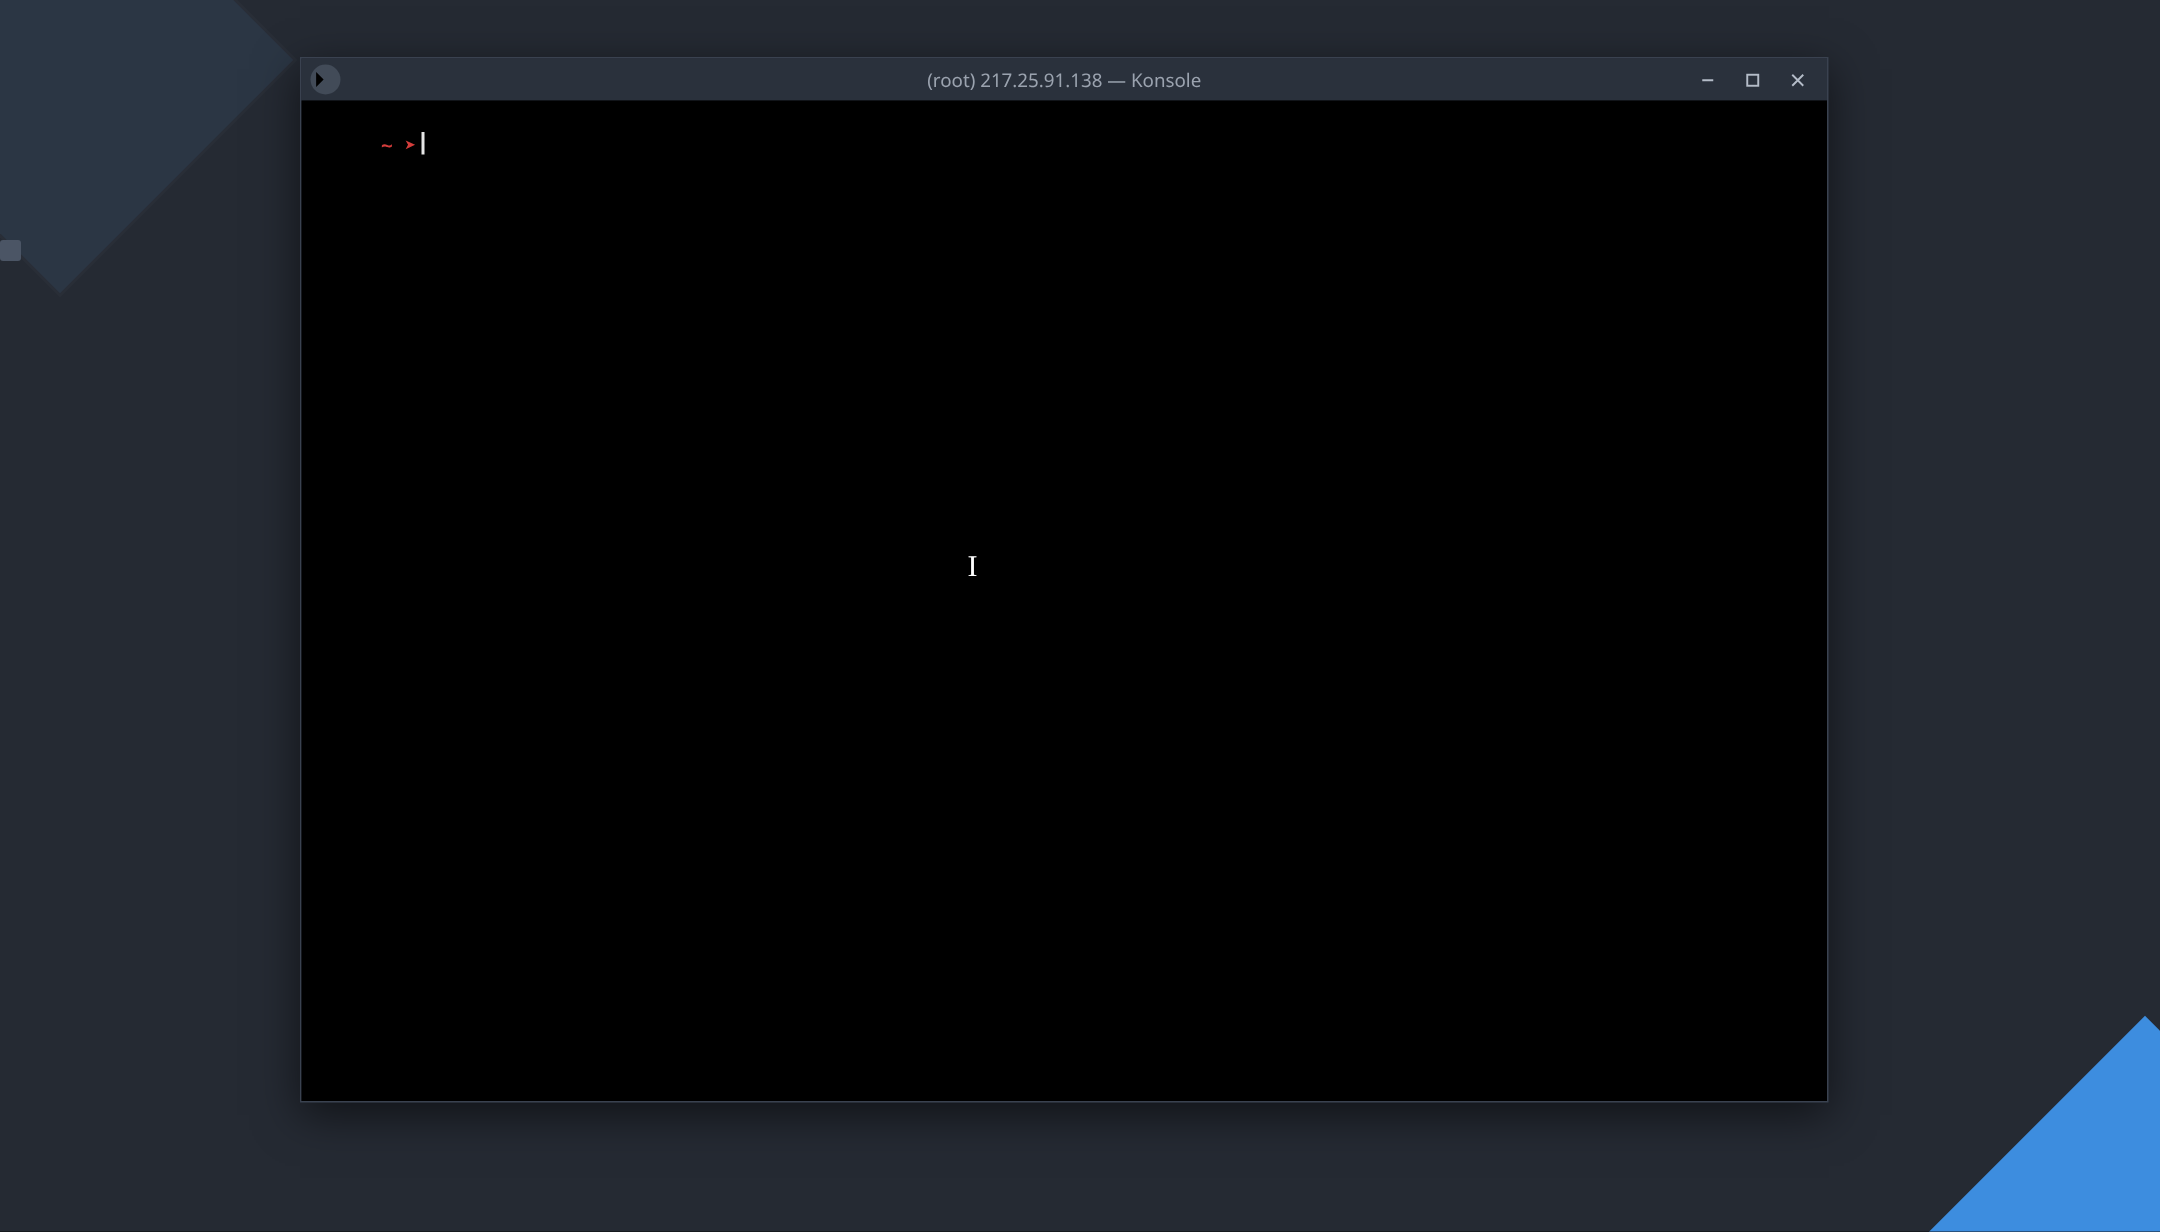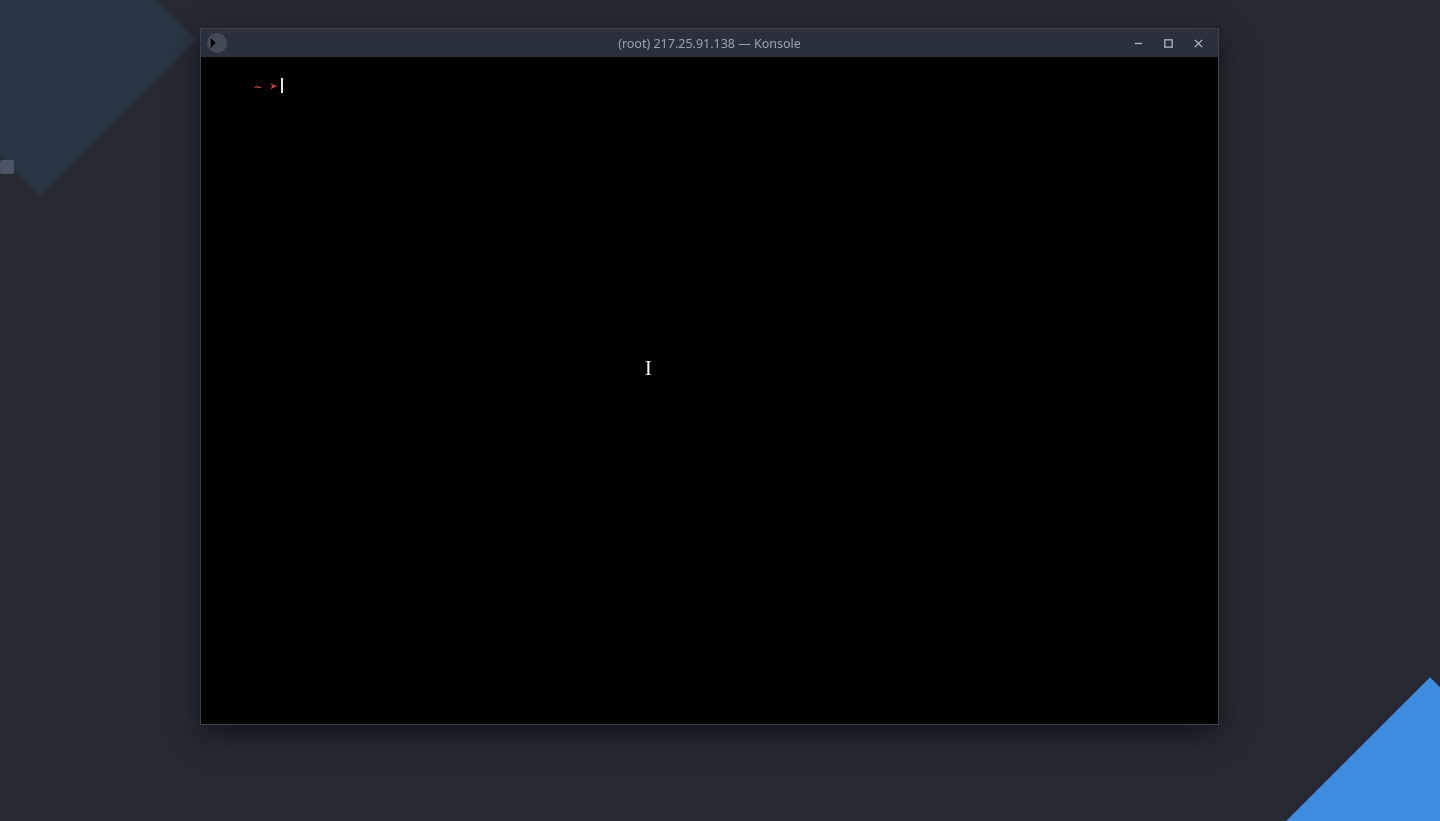--- a/index.html
+++ b/index.html
@@ -39,21 +39,21 @@
       position: absolute;
       left: 0; top: 160px;
       width: 14px; height: 14px;
       background:#4b5565;
       border-radius:2px;
     }
 
     
     .window {
       position: absolute;
-      left: 200px; top: 28px;
+      left: 200px; top: 38px;
       width: 1019px; height: 697px;
       background: #1b2028;
       border: 1px solid #3a4250;
       display: flex; flex-direction: column;
       box-shadow: 0 8px 28px rgba(0,0,0,.55);
     }
 
     .titlebar {
       height: 28px;
       background: #2a313c;

